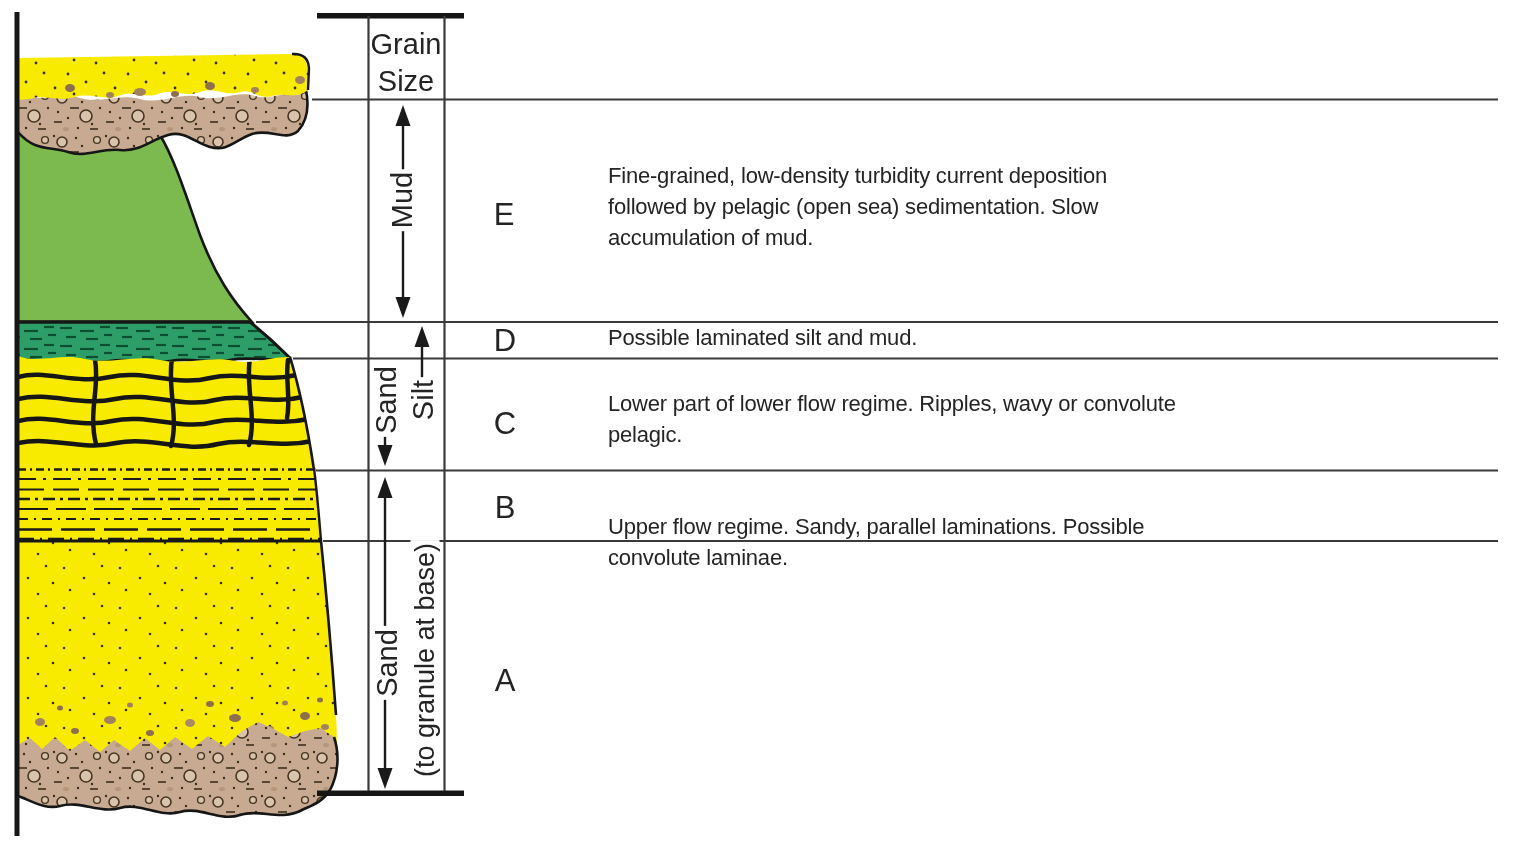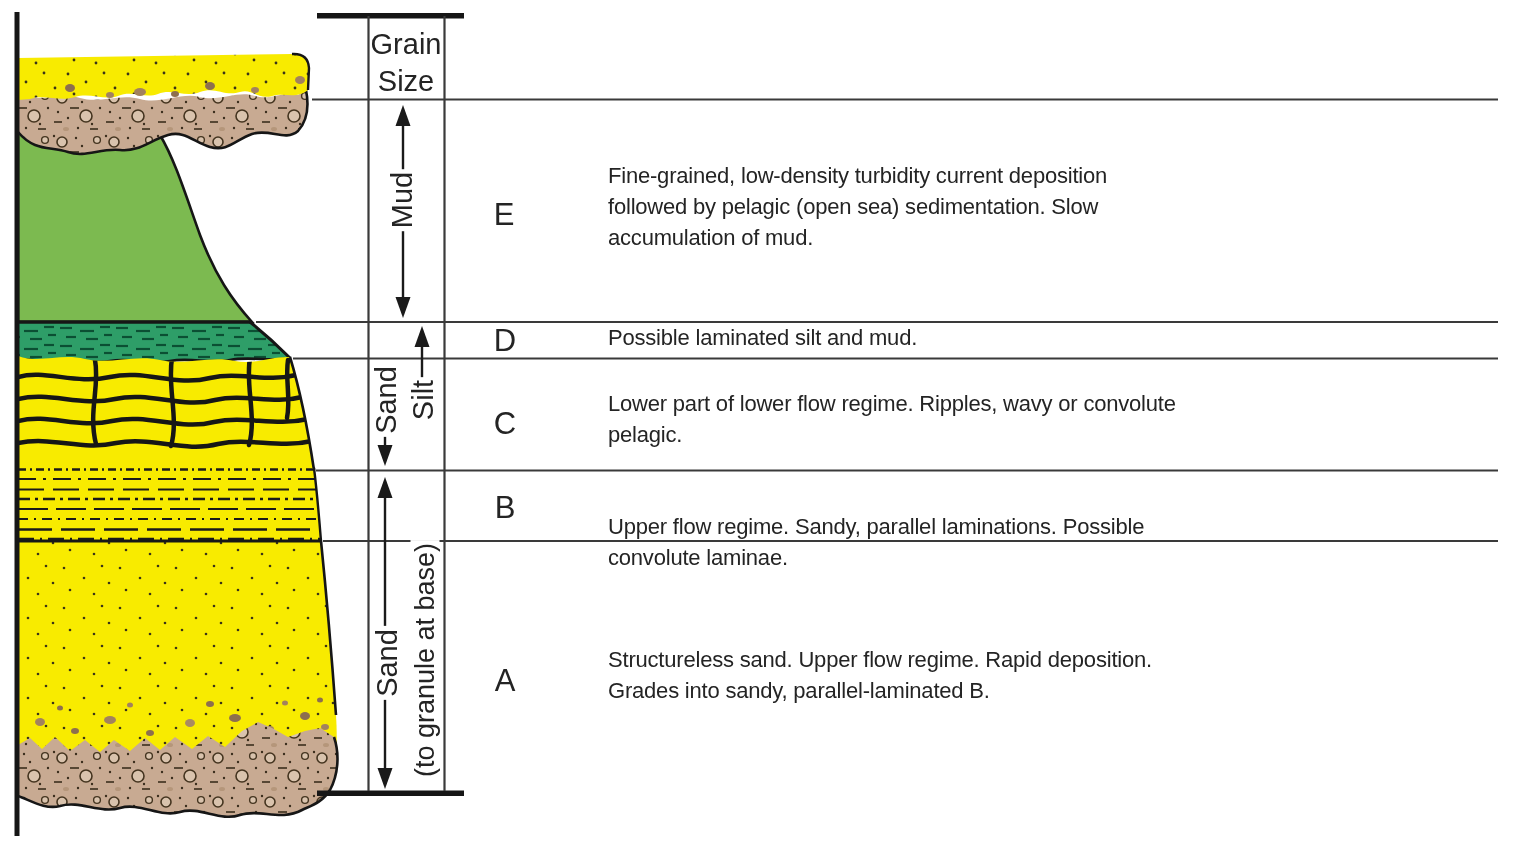--- a/index.html
+++ b/index.html
@@ -221,16 +221,14 @@
   <div class="letter" style="left:505px;top:681px;">A</div>
 
   <div class="desc" style="top:160px;">Fine-grained, low-density turbidity current deposition
 followed by pelagic (open sea) sedimentation. Slow
 accumulation of mud.</div>
   <div class="desc" style="top:322px;">Possible laminated silt and mud.</div>
   <div class="desc" style="top:388px;">Lower part of lower flow regime. Ripples, wavy or convolute
 pelagic.</div>
   <div class="desc" style="top:500px;margin-top:11px;">Upper flow regime. Sandy, parallel laminations. Possible
 convolute laminae.</div>
-  <div class="desc" style="top:644px;">Structureless sand. Upper flow regime. Rapid deposition.
-Grades into sandy, parallel-laminated B.</div>
 
 </div>
 
 </body></html>

